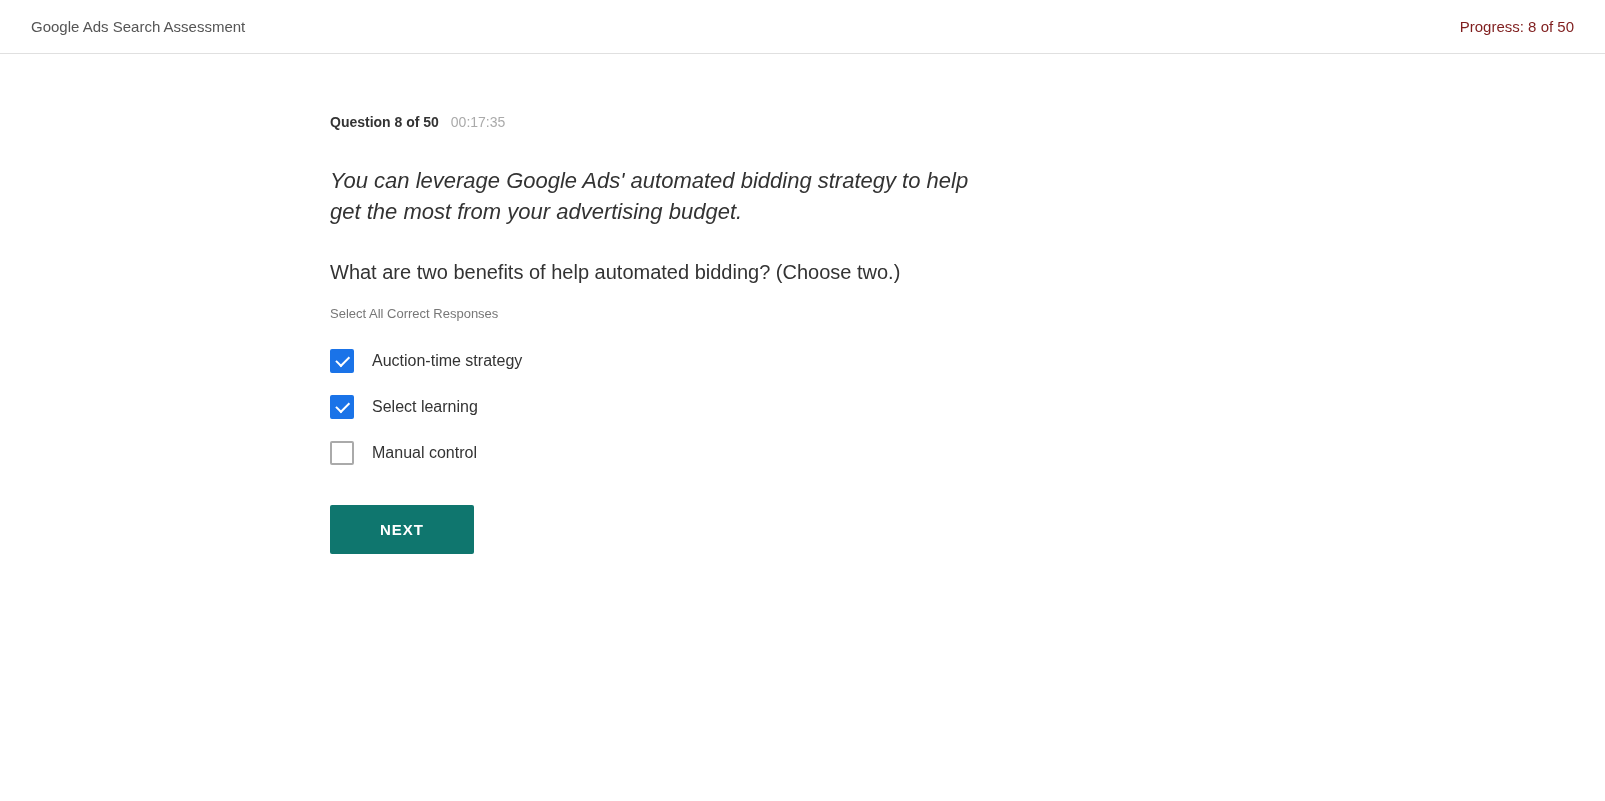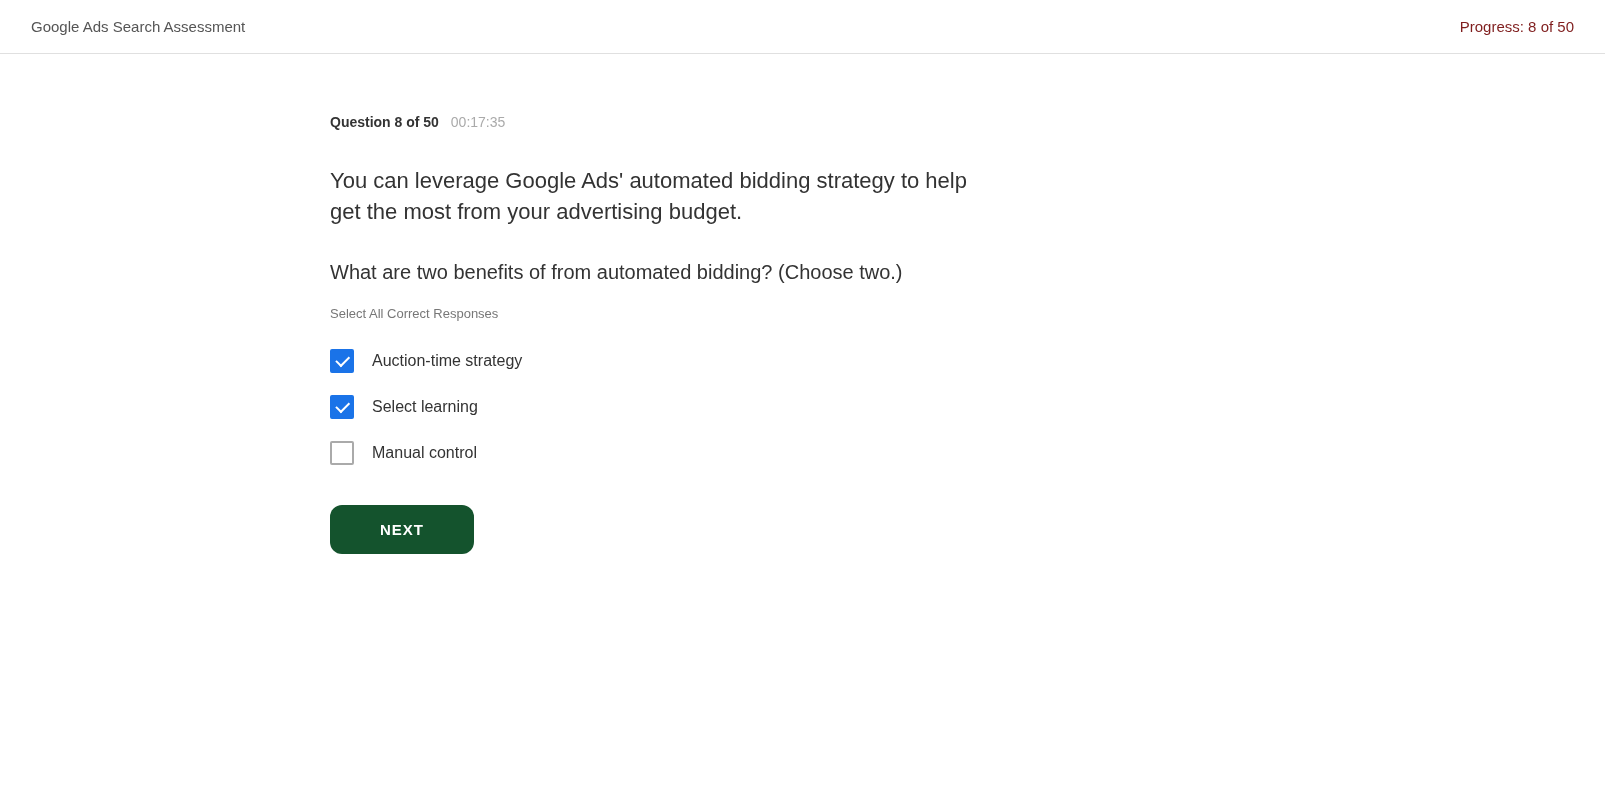--- a/index.html
+++ b/index.html
@@ -52,20 +52,21 @@
       color: #aaaaaa;
       margin-left: 8px;
     }
 
     .question-text {
       font-size: 22px;
       color: #333333;
       line-height: 1.4;
       margin-bottom: 30px;
       max-width: 780px;
+      font-style: italic;
     }
 
     .sub-question {
       font-size: 20px;
       color: #333333;
       line-height: 1.4;
       margin-bottom: 20px;
       max-width: 780px;
     }
 
@@ -115,48 +116,48 @@
       border-left: none;
       transform: rotate(45deg) translateY(-1px);
     }
 
     .option-label {
       font-size: 16px;
       color: #333333;
     }
 
     .next-button {
-      background-color: #14532d;
+      background-color: #0f766e;
       color: #ffffff;
       border: none;
       padding: 16px 50px;
       font-size: 15px;
       font-weight: bold;
       letter-spacing: 1px;
       cursor: pointer;
-      border-radius: 12px;
+      border-radius: 2px;
     }
   </style>
 </head>
 <body>
 
 <div class="header">
   <span class="header-title">Google Ads Search Assessment</span>
   <span class="header-progress">Progress: 8 of 50</span>
 </div>
 
 <div class="main-content">
   <div class="question-label">
     <span>Question 8 of 50</span>
     <span class="timer">00:17:35</span>
   </div>
 
   <div class="question-text">You can leverage Google Ads' automated bidding strategy to help get the most from your advertising budget.</div>
 
-  <div class="sub-question">What are two benefits of from automated bidding? (Choose two.)</div>
+  <div class="sub-question">What are two benefits of help automated bidding? (Choose two.)</div>
 
   <div class="select-instruction">Select All Correct Responses</div>
 
   <ul class="options-list">
     <li class="option-item">
       <div class="checkbox checked"></div>
       <span class="option-label">Auction-time strategy</span>
     </li>
     <li class="option-item">
       <div class="checkbox checked"></div>

